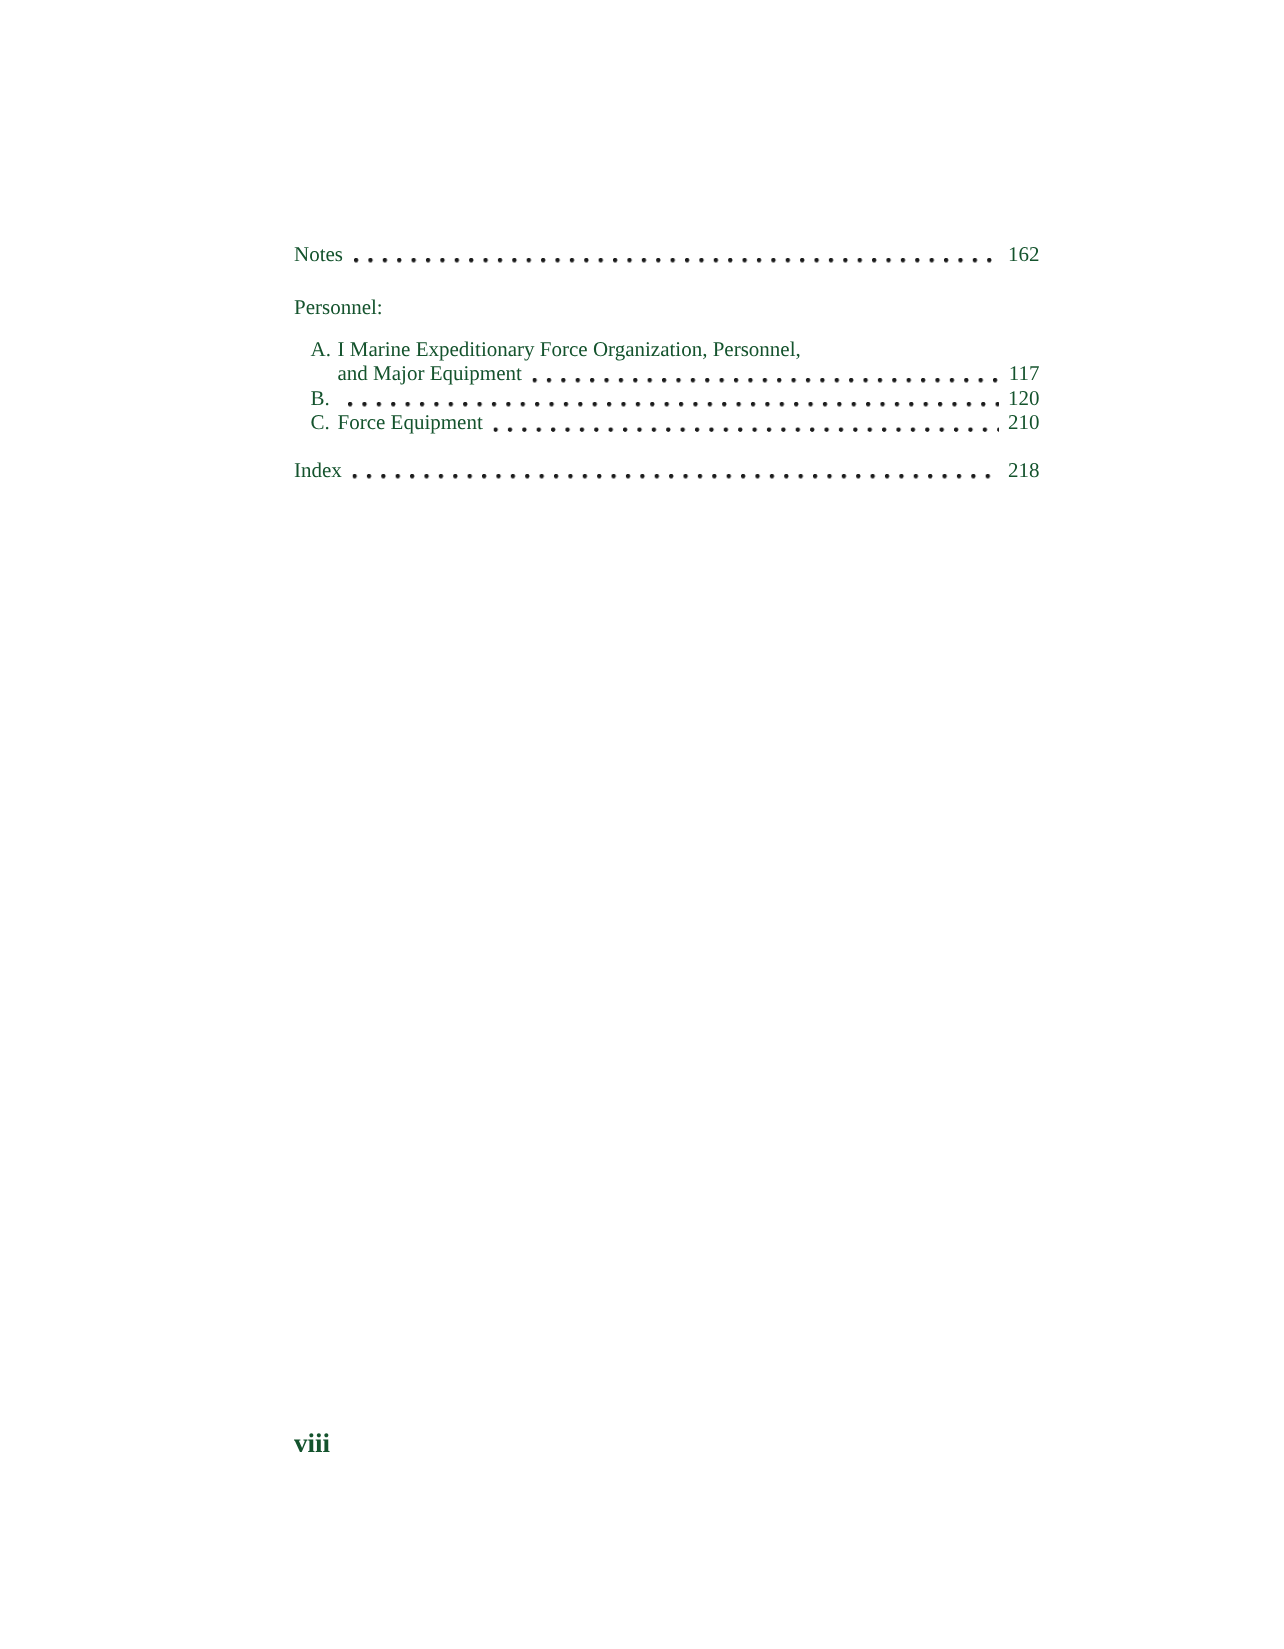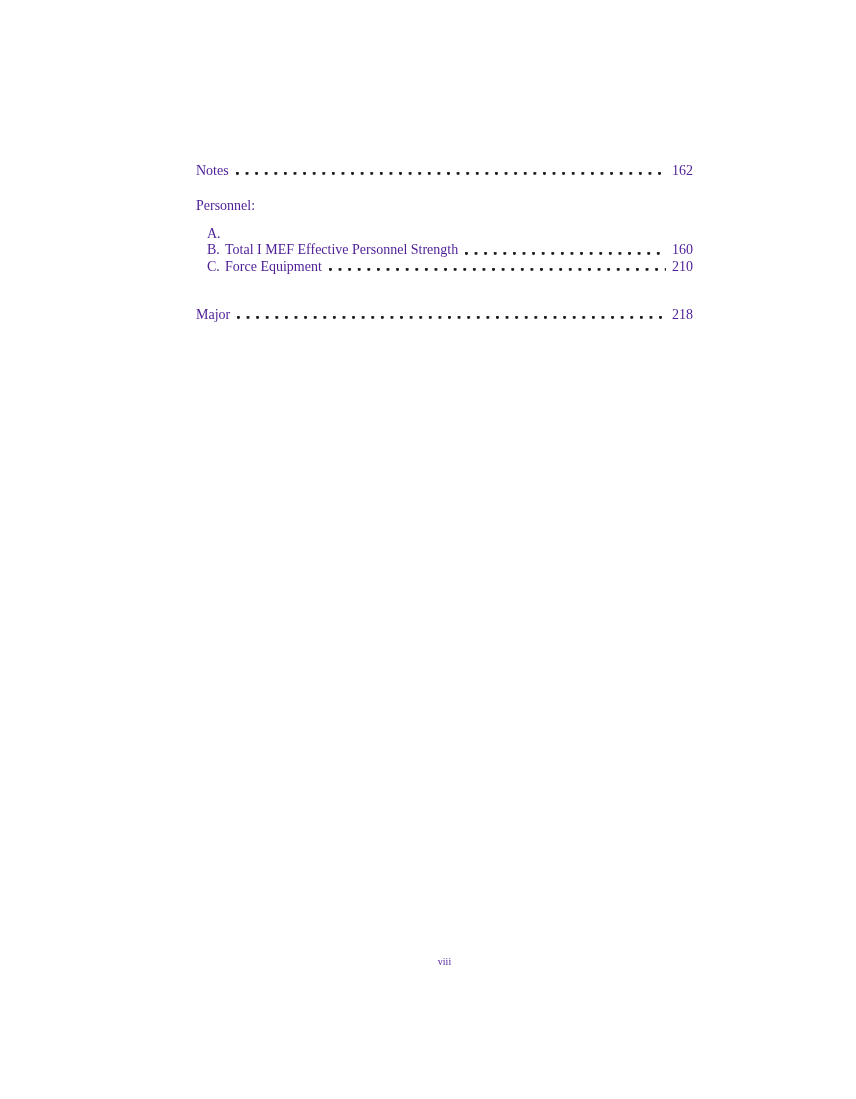--- a/index.html
+++ b/index.html
@@ -6,21 +6,21 @@
     margin: 0;
     padding: 0;
     background: #ffffff;
   }
   .page {
     position: relative;
     width: 856px;
     height: 968px;
     background: #ffffff;
     font-family: "Liberation Serif", "DejaVu Serif", serif;
-    color: #4c1d95;
+    color: #14532d;
     overflow: hidden;
   }
   .toc-column {
     position: absolute;
     left: 196px;
     top: 162px;
     width: 497px;
     font-size: 14px;
     line-height: 17px;
   }
@@ -52,23 +52,24 @@
     width: 18px;
     flex: 0 0 18px;
   }
   .item-line-first { display: flex; align-items: baseline; }
   .continuation { padding-left: 18px; }
   .footer {
     position: absolute;
     left: 196px;
     top: 954px;
     width: 497px;
-    text-align: center;
-    font-size: 10px;
+    text-align: left;
+    font-size: 18px;
     line-height: 16px;
+    font-weight: bold;
   }
 </style>
 </head>
 <body>
 
 <div class="page">
   <div class="toc-column">
 
     <div class="toc-row row-notes">
       <span class="label">Notes</span>
@@ -76,41 +77,46 @@
       <span class="page-num">162</span>
     </div>
 
     <div class="appendix-heading">Personnel:</div>
 
     <div class="appendix-list">
 
       <div class="appendix-item">
         <div class="item-line-first">
           <span class="letter">A.</span>
+          <span class="title">I Marine Expeditionary Force Organization, Personnel,</span>
+        </div>
+        <div class="toc-row continuation">
+          <span class="label">and Major Equipment</span>
+          <span class="leader"></span>
+          <span class="page-num">117</span>
         </div>
       </div>
 
       <div class="toc-row appendix-item">
         <span class="letter">B.</span>
-        <span class="label">Total I MEF Effective Personnel Strength</span>
         <span class="leader"></span>
-        <span class="page-num">160</span>
+        <span class="page-num">120</span>
       </div>
 
       <div class="toc-row appendix-item">
         <span class="letter">C.</span>
         <span class="label">Force Equipment</span>
         <span class="leader"></span>
         <span class="page-num">210</span>
       </div>
 
     </div>
 
     <div class="toc-row row-index">
-      <span class="label">Major</span>
+      <span class="label">Index</span>
       <span class="leader"></span>
       <span class="page-num">218</span>
     </div>
 
   </div>
 
   <div class="footer">
     <span>viii</span>
   </div>
 </div>

